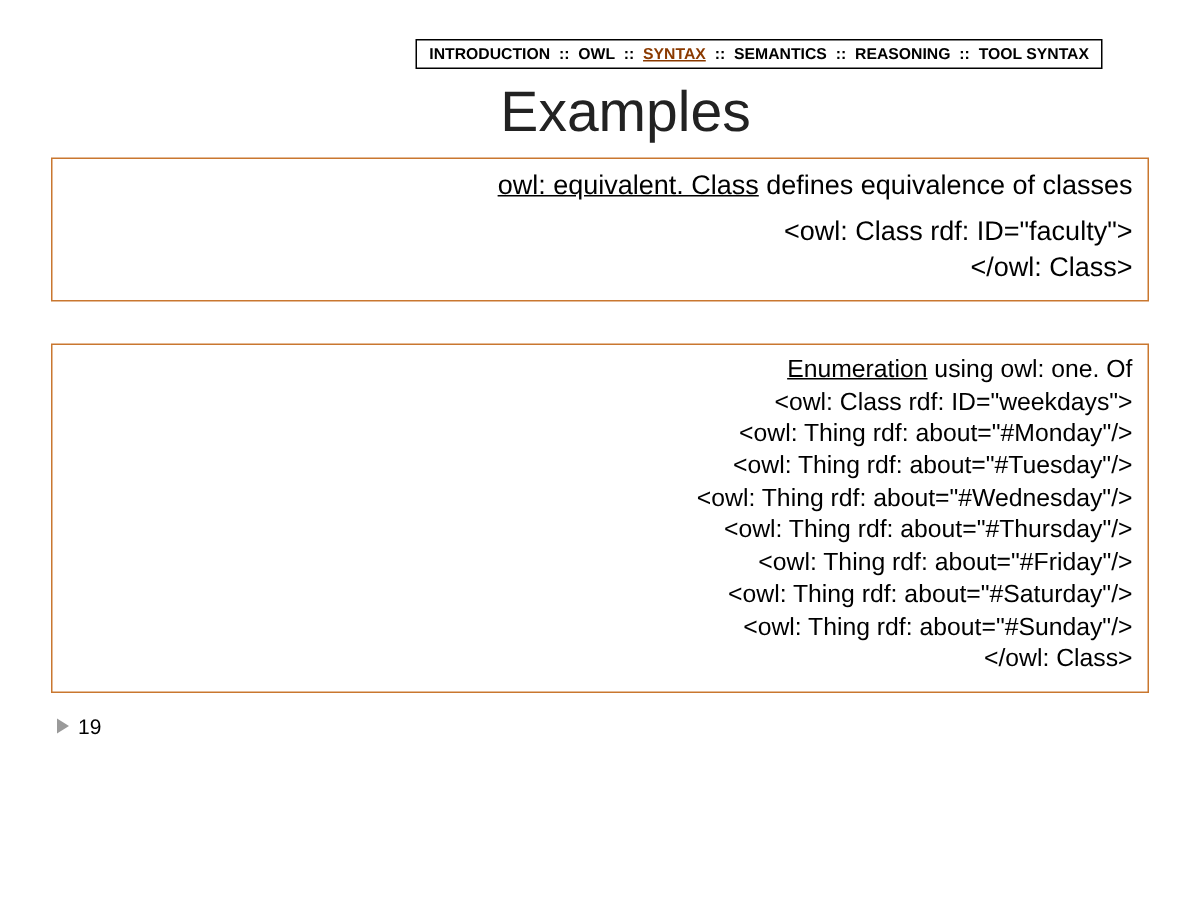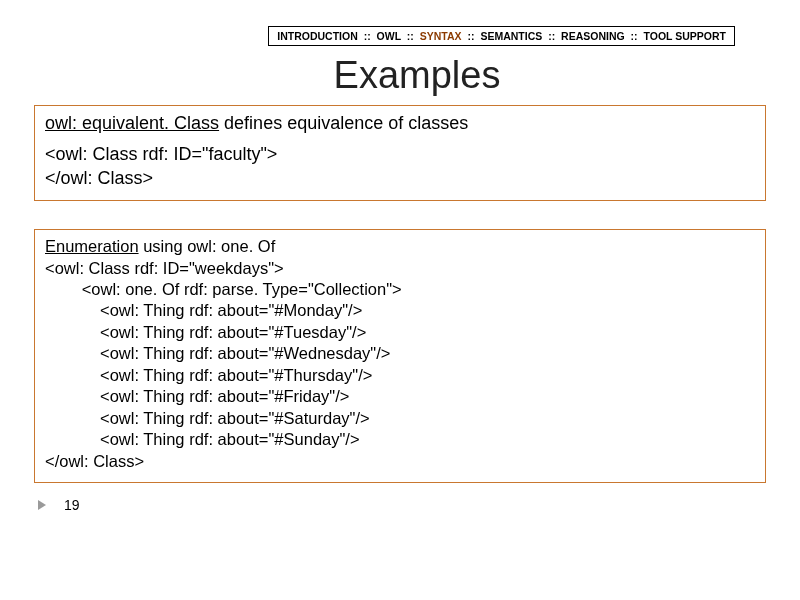--- a/index.html
+++ b/index.html
@@ -18,36 +18,38 @@
     font-size: 10.5px;
     font-weight: bold;
     display: inline-block;
     float: right;
   }
   .breadcrumb .sep {
     margin: 0 3px;
   }
   .breadcrumb .active {
     color: #8b3a00;
+    text-decoration: underline;
   }
   .clear { clear: both; }
   .page-title {
     font-size: 38px;
     font-weight: normal;
     margin: 0 0 8px 34px;
     color: #222;
     text-align: center;
   }
   .box {
     border: 1.5px solid #c9772f;
     margin: 0 34px 10px 34px;
     padding: 6px 10px 10px 10px;
     font-size: 18px;
     line-height: 1.3;
     color: #000;
+    text-align: right;
   }
   .box .underline {
     text-decoration: underline;
   }
   .box .code-line {
     white-space: pre;
     font-family: Arial, Helvetica, sans-serif;
     font-size: 18px;
   }
   .box2 {
@@ -65,58 +67,56 @@
   .pagenum-arrow {
     width: 0; height: 0;
     border-top: 5px solid transparent;
     border-bottom: 5px solid transparent;
     border-left: 8px solid #9a9a9a;
     margin-right: 6px;
   }
   .pagenum {
     font-size: 14px;
     color: #000;
-    margin-left: 12px;
   }
 </style>
 </head>
 <body>
 
 <div class="breadcrumb">
   <span>INTRODUCTION</span>
   <span class="sep">::</span>
   <span>OWL</span>
   <span class="sep">::</span>
   <span class="active">SYNTAX</span>
   <span class="sep">::</span>
   <span>SEMANTICS</span>
   <span class="sep">::</span>
   <span>REASONING</span>
   <span class="sep">::</span>
-  <span>TOOL SUPPORT</span>
+  <span>TOOL SYNTAX</span>
 </div>
 <div class="clear"></div>
 
 <h1 class="page-title">Examples</h1>
 
 <div class="box">
   <div>
     <span class="underline">owl: equivalent. Class</span><span> defines equivalence of classes</span>
   </div>
   <div style="height:8px"></div>
   <div class="code-line">&lt;owl: Class rdf: ID="faculty"&gt;</div>
   <div class="code-line">&lt;/owl: Class&gt;</div>
 </div>
 
 <div class="box box2">
   <div>
     <span class="underline">Enumeration</span><span> using owl: one. Of</span>
   </div>
   <div class="code-line">&lt;owl: Class rdf: ID="weekdays"&gt;</div>
-  <div class="code-line">        &lt;owl: one. Of rdf: parse. Type="Collection"&gt;</div>
   <div class="code-line">            &lt;owl: Thing rdf: about="#Monday"/&gt;</div>
   <div class="code-line">            &lt;owl: Thing rdf: about="#Tuesday"/&gt;</div>
   <div class="code-line">            &lt;owl: Thing rdf: about="#Wednesday"/&gt;</div>
   <div class="code-line">            &lt;owl: Thing rdf: about="#Thursday"/&gt;</div>
   <div class="code-line">            &lt;owl: Thing rdf: about="#Friday"/&gt;</div>
   <div class="code-line">            &lt;owl: Thing rdf: about="#Saturday"/&gt;</div>
   <div class="code-line">            &lt;owl: Thing rdf: about="#Sunday"/&gt;</div>
   <div class="code-line">&lt;/owl: Class&gt;</div>
 </div>
 

